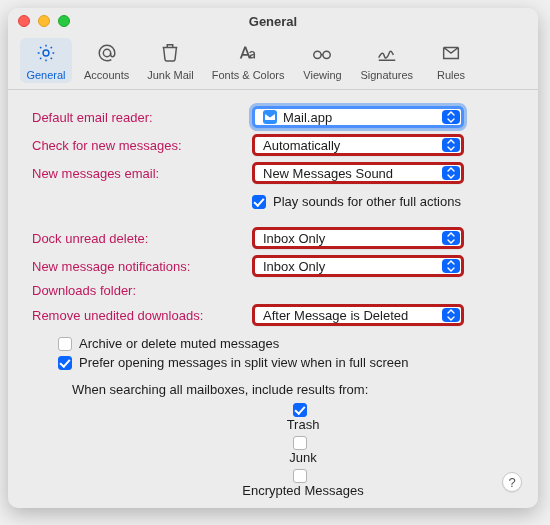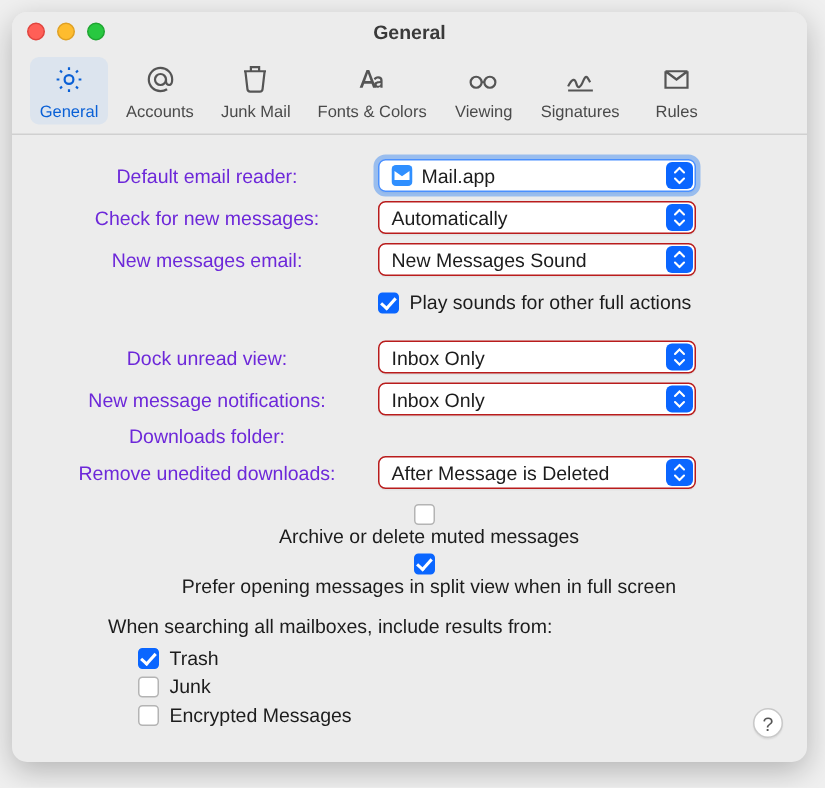--- a/index.html
+++ b/index.html
@@ -62,30 +62,30 @@
   }
 
   .form-row {
     display: flex;
     align-items: center;
     margin-bottom: 6px;
   }
   .form-row.gap-after { margin-bottom: 14px; }
   .form-label {
     width: 220px;
-    text-align: center;
+    text-align: left;
     padding-right: 8px;
-    color: #6d28d9;
+    color: #be185d;
   }
   .popup {
     flex: 1;
     position: relative;
     height: 22px;
     background: #fff;
-    border: 1px solid #b91c1c;
+    border: 3px solid #b91c1c;
     border-radius: 5px;
     display: flex;
     align-items: center;
     padding: 0 22px 0 8px;
     box-shadow: 0 1px 0 rgba(0,0,0,0.04);
     max-width: 212px;
   }
   .popup.focus {
     outline: 3px solid rgba(0,103,244,0.35);
     outline-offset: 0;
@@ -112,25 +112,25 @@
     display: inline-flex; align-items: center; justify-content: center;
     flex-shrink: 0;
   }
   .checkbox.checked { background: #0a66ff; border-color: #0a66ff; }
   .checkbox.checked::after {
     content: ""; width: 8px; height: 4px; border: 2px solid #fff;
     border-top: none; border-right: none; transform: rotate(-48deg) translate(0.5px,-0.5px);
   }
 
   .section-checks { margin-top: 10px; margin-left: 26px; }
-  .section-checks .checkbox-row { margin: 4px 0; flex-direction: column; }
+  .section-checks .checkbox-row { margin: 4px 0; }
 
   .search-section { margin-top: 12px; margin-left: 40px; }
   .search-section .hdr { margin-bottom: 6px; }
-  .search-section .checkbox-row { margin-left: 20px; }
+  .search-section .checkbox-row { margin-left: 20px; flex-direction: column; }
 
   .help-btn {
     position: absolute; right: 16px; bottom: 14px;
     width: 20px; height: 20px; border-radius: 50%;
     background: #fff; border: 1px solid #c8c8c8;
     display: flex; align-items: center; justify-content: center;
     font-size: 13px; color: #555; box-shadow: 0 1px 1px rgba(0,0,0,0.08);
   }
 </style>
 </head>
@@ -258,21 +258,21 @@
 
     <div class="form-row gap-after">
       <div class="form-label"></div>
       <div class="checkbox-row">
         <span class="checkbox checked"></span>
         <span>Play sounds for other full actions</span>
       </div>
     </div>
 
     <div class="form-row">
-      <div class="form-label">Dock unread view:</div>
+      <div class="form-label">Dock unread delete:</div>
       <div class="popup">
         <span>Inbox Only</span>
         <span class="chev">
             <svg viewBox="0 0 8 12">
               <path d="M1 4l3-3 3 3M1 8l3 3 3-3" stroke="#fff" stroke-width="1.4" fill="none" stroke-linecap="round"></path>
             </svg>
           </span>
       </div>
     </div>
 

